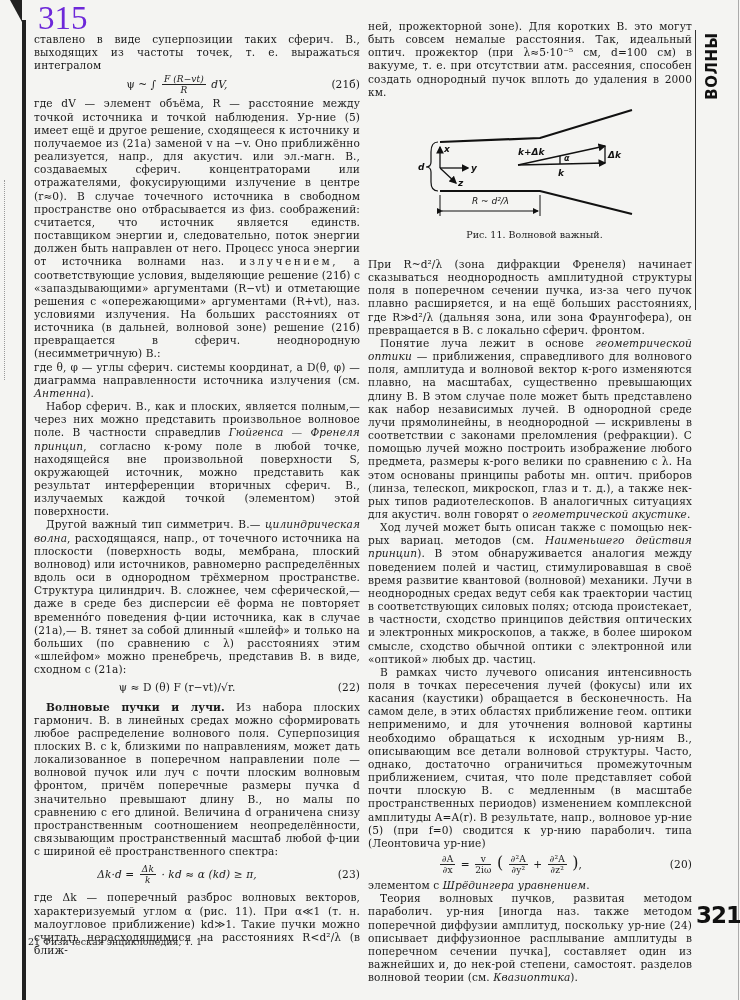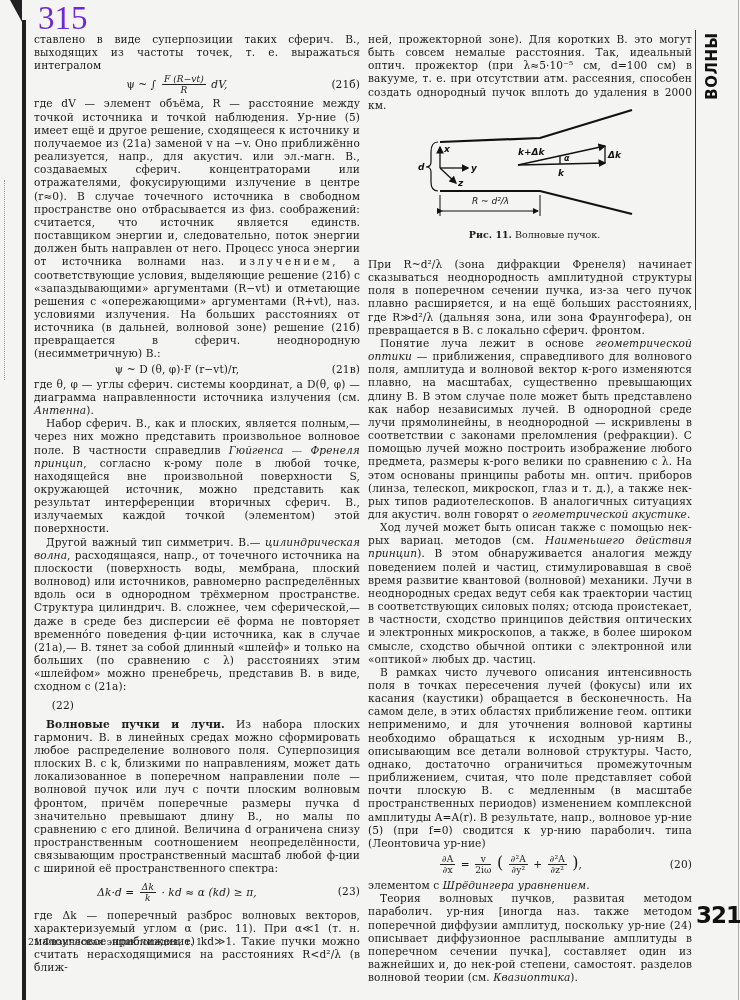--- a/index.html
+++ b/index.html
@@ -10,38 +10,38 @@
     color:#1a1a1a;
   }
   .binding { position:absolute; left:22px; top:20px; width:4px; height:980px; background:#202020; }
   .binding-dots { position:absolute; left:4px; top:180px; width:1px; height:200px; border-left:1px dotted #999; }
   .corner { position:absolute; left:10px; top:0; width:0; height:0; border-left:12px solid transparent; border-top:22px solid #222; }
   .page-num-top { position:absolute; left:38px; top:0; font-family:"Liberation Serif", serif; font-size:33px; line-height:36px; color:#6d28d9; }
   .col { position:absolute; font-size:10.6px; line-height:13.15px; text-align:justify; letter-spacing:0.1px; }
   .col p { margin:0; }
   .col p.ind { text-indent:12px; }
   .left-col { left:34px; top:33px; width:326px; }
-  .right-col { left:368px; top:33px; width:324px; }
+  .right-col { left:368px; top:20px; width:324px; }
   .formula { display:flex; justify-content:space-between; align-items:center; padding:0 0 0 0; margin:2px 0; }
   .formula .expr { flex:1; text-align:center; font-style:normal; }
   .formula .num { width:40px; text-align:right; }
   .frac { display:inline-flex; flex-direction:column; vertical-align:middle; text-align:center; font-size:9px; line-height:10px; margin:0 2px;justify-content:center; }
   .frac .top { border-bottom:1px solid #222; padding:0 2px; }
   i, .it { font-style:italic; }
   .spaced { letter-spacing:2.5px; }
   .bold { font-weight:bold; }
   .rule-right { position:absolute; left:695px; top:30px; width:1px; height:280px; background:#333; }
   .rule-right2 { position:absolute; left:738px; top:0; width:1px; height:1000px; background:#aaa; }
   .side-title { position:absolute; left:697px; top:36px; width:30px; height:60px; display:flex; align-items:center; justify-content:center; }
   .side-title span { display:block; transform:rotate(-90deg); font-family:"DejaVu Sans", sans-serif; font-weight:bold; font-size:15px; letter-spacing:0.5px; white-space:nowrap; color:#111; }
   .page-num-bottom { position:absolute; left:696px; top:902px; font-family:"DejaVu Sans", sans-serif; font-weight:bold; font-size:23px; color:#111; letter-spacing:-1px; }
   .footer { position:absolute; left:28px; top:936px; font-size:9.5px; color:#222; }
   .figure { position:absolute; left:400px; top:100px; width:300px; height:130px; }
   .fig-caption { position:absolute; left:368px; top:229px; width:324px; text-align:center; font-size:9.5px; }
-  .fig-caption b { font-weight:bold;margin-left:9px; }
+  .fig-caption b { font-weight:normal;margin-left:9px; }
 </style>
 </head>
 <body>
 
 <div class="corner"></div>
 <div class="binding"></div>
 <div class="binding-dots"></div>
 <div class="page-num-top">315</div>
 
 <div class="rule-right"></div>
@@ -57,28 +57,25 @@
       <span>ψ ~ ∫</span>
       <span class="frac">
           <span class="top it">F (R−vt)</span>
           <span class="it">R</span>
         </span>
       <span class="it">dV,</span>
     </span>
     <span class="num">(21б)</span>
   </div>
   <p><span>где dV — элемент объёма, R — расстояние между точкой источника и точкой наблюдения. Ур-ние (5) имеет ещё и другое решение, сходящееся к источнику и получаемое из (21а) заменой v на −v. Оно приближённо реализуется, напр., для акустич. или эл.-магн. В., создаваемых сферич. концентраторами или отражателями, фокусирующими излучение в центре (r≈0). В случае точечного источника в свободном пространстве оно отбрасывается из физ. соображений: считается, что источник является единств. поставщиком энергии и, следовательно, поток энергии должен быть направлен от него. Процесс уноса энергии от источника волнами наз.</span> <span class="spaced">излучением,</span> <span>а соответствующие условия, выделяющие решение (21б) с «запаздывающими» аргументами (R−vt) и отметающие решения с «опережающими» аргументами (R+vt), наз. условиями излучения. На больших расстояниях от источника (в дальней, волновой зоне) решение (21б) превращается в сферич. неоднородную (несимметричную) В.:</span></p>
-  <div class="formula">
-    <span class="expr it">ψ ~ D (θ, φ)·F (r−vt)/r,</span>
-    <span class="num">(21в)</span>
-  </div>
   <p><span>где θ, φ — углы сферич. системы координат, а D(θ, φ) — диаграмма направленности источника излучения (см.</span> <span class="it">Антенна</span><span>).</span></p>
   <p class="ind"><span>Набор сферич. В., как и плоских, является полным,— через них можно представить произвольное волновое поле. В частности справедлив</span> <span class="it">Гюйгенса — Френеля принцип</span><span>, согласно к-рому поле в любой точке, находящейся вне произвольной поверхности S, окружающей источник, можно представить как результат интерференции вторичных сферич. В., излучаемых каждой точкой (элементом) этой поверхности.</span></p>
   <p class="ind"><span>Другой важный тип симметрич. В.—</span> <span class="it">цилиндрическая волна</span><span>, расходящаяся, напр., от точечного источника на плоскости (поверхность воды, мембрана, плоский волновод) или источников, равномерно распределённых вдоль оси в однородном трёхмерном пространстве. Структура цилиндрич. В. сложнее, чем сферической,— даже в среде без дисперсии её форма не повторяет временнóго поведения ф-ции источника, как в случае (21а),— В. тянет за собой длинный «шлейф» и только на больших (по сравнению с λ) расстояниях этим «шлейфом» можно пренебречь, представив В. в виде, сходном с (21а):</span></p>
   <div class="formula" style="margin:5px 0">
+    <span class="expr it">ψ ≈ D (θ) F (r−vt)/√r.</span>
     <span class="num">(22)</span>
   </div>
   <p class="ind" style="margin-top:6px"><span class="bold">Волновые пучки и лучи.</span> <span>Из набора плоских гармонич. В. в линейных средах можно сформировать любое распределение волнового поля. Суперпозиция плоских В. с k, близкими по направлениям, может дать локализованное в поперечном направлении поле — волновой пучок или луч с почти плоским волновым фронтом, причём поперечные размеры пучка d значительно превышают длину В., но малы по сравнению с его длиной. Величина d ограничена снизу пространственным соотношением неопределённости, связывающим пространственный масштаб любой ф-ции с шириной её пространственного спектра:</span></p>
   <div class="formula" style="margin:6px 0">
     <span class="expr">
       <span class="it">Δk·d =</span>
       <span class="frac">
           <span class="top it">Δk</span>
           <span class="it">k</span>
         </span>
@@ -125,21 +122,21 @@
     <text x="71" y="71">y</text>
     <text x="58" y="86">z</text>
     <text x="18" y="70">d</text>
     <text x="118" y="55">k+Δk</text>
     <text x="158" y="76">k</text>
     <text x="208" y="58">Δk</text>
     <text x="164" y="61" font-size="8">α</text>
     <text x="72" y="104" font-weight="normal">R ~ d²/λ</text>
   </g>
 </svg>
-<div class="fig-caption"><b>Рис. 11.</b> <span>Волновые пучок.</span></div>
+<div class="fig-caption"><b>Рис. 11.</b> <span>Волновой важный.</span></div>
 
 <div class="col right-col" style="top:258px">
   <p>При R~d²/λ (зона дифракции Френеля) начинает сказываться неоднородность амплитудной структуры поля в поперечном сечении пучка, из-за чего пучок плавно расширяется, и на ещё больших расстояниях, где R≫d²/λ (дальняя зона, или зона Фраунгофера), он превращается в В. с локально сферич. фронтом.</p>
   <p class="ind"><span>Понятие луча лежит в основе</span> <span class="it">геометрической оптики</span> <span>— приближения, справедливого для волнового поля, амплитуда и волновой вектор к-рого изменяются плавно, на масштабах, существенно превышающих длину В. В этом случае поле может быть представлено как набор независимых лучей. В однородной среде лучи прямолинейны, в неоднородной — искривлены в соответствии с законами преломления (рефракции). С помощью лучей можно построить изображение любого предмета, размеры к-рого велики по сравнению с λ. На этом основаны принципы работы мн. оптич. приборов (линза, телескоп, микроскоп, глаз и т. д.), а также нек-рых типов радиотелескопов. В аналогичных ситуациях для акустич. волн говорят о</span> <span class="it">геометрической акустике</span><span>.</span></p>
   <p class="ind"><span>Ход лучей может быть описан также с помощью нек-рых вариац. методов (см.</span> <span class="it">Наименьшего действия принцип</span><span>). В этом обнаруживается аналогия между поведением полей и частиц, стимулировавшая в своё время развитие квантовой (волновой) механики. Лучи в неоднородных средах ведут себя как траектории частиц в соответствующих силовых полях; отсюда проистекает, в частности, сходство принципов действия оптических и электронных микроскопов, а также, в более широком смысле, сходство обычной оптики с электронной или «оптикой» любых др. частиц.</span></p>
   <p class="ind">В рамках чисто лучевого описания интенсивность поля в точках пересечения лучей (фокусы) или их касания (каустики) обращается в бесконечность. На самом деле, в этих областях приближение геом. оптики неприменимо, и для уточнения волновой картины необходимо обращаться к исходным ур-ниям В., описывающим все детали волновой структуры. Часто, однако, достаточно ограничиться промежуточным приближением, считая, что поле представляет собой почти плоскую В. с медленным (в масштабе пространственных периодов) изменением комплексной амплитуды A=A(r). В результате, напр., волновое ур-ние (5) (при f=0) сводится к ур-нию параболич. типа (Леонтовича ур-ние)</p>
   <div class="formula" style="margin:4px 0">
     <span class="expr it">
       <span class="frac">
           <span class="top">∂A</span>

